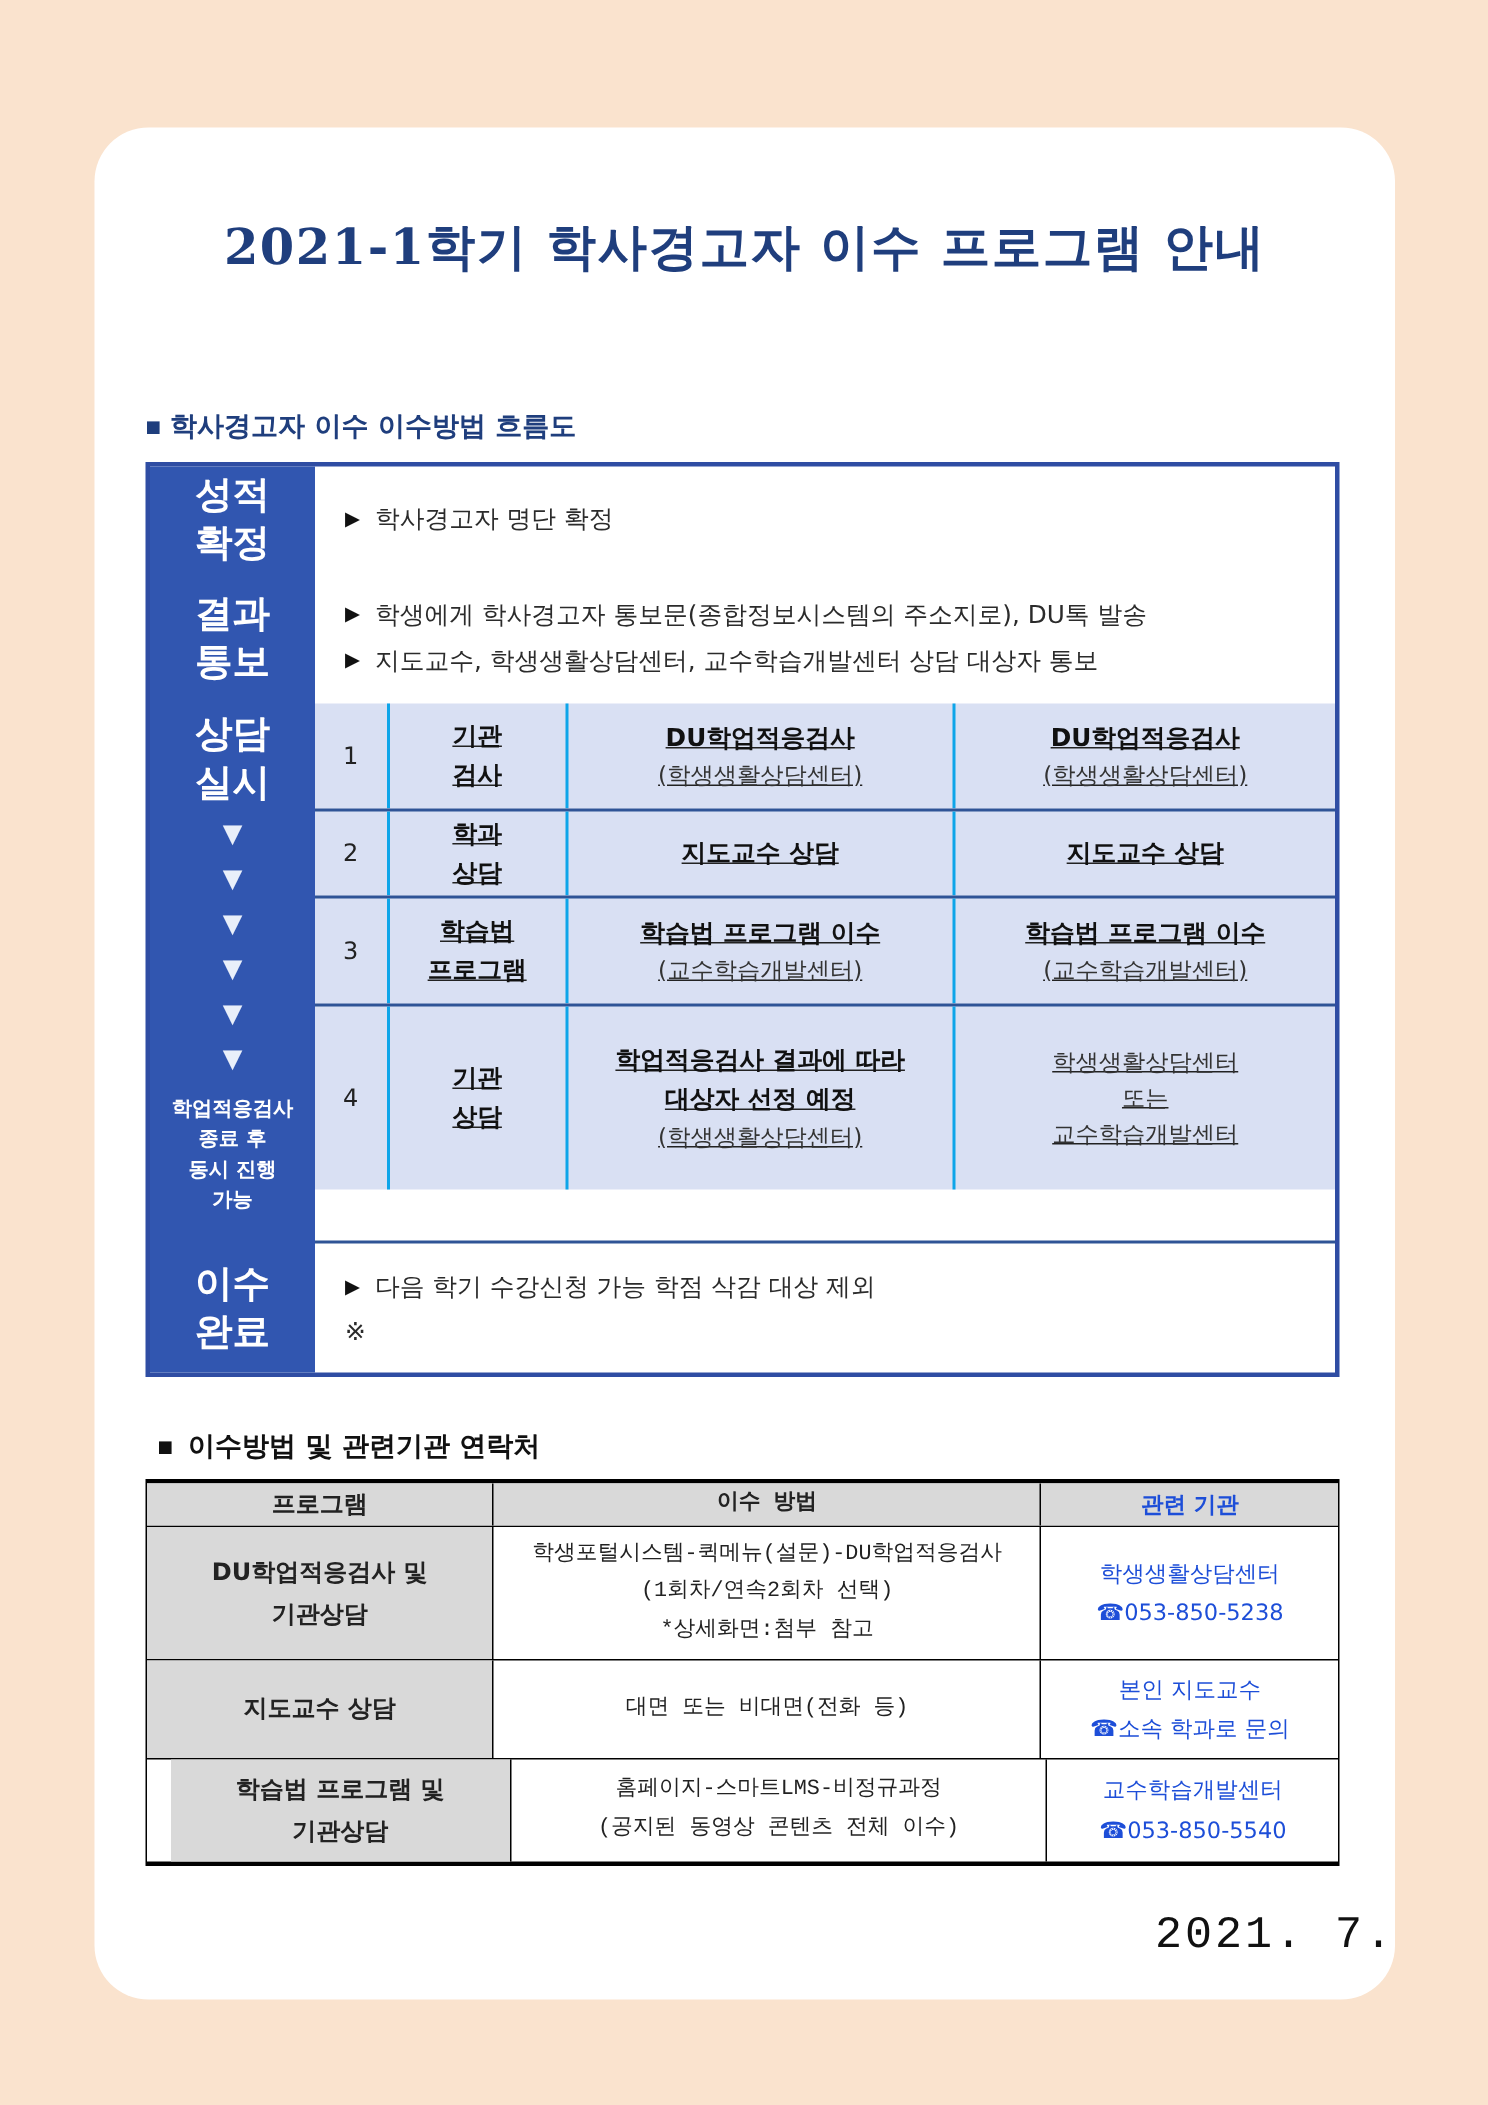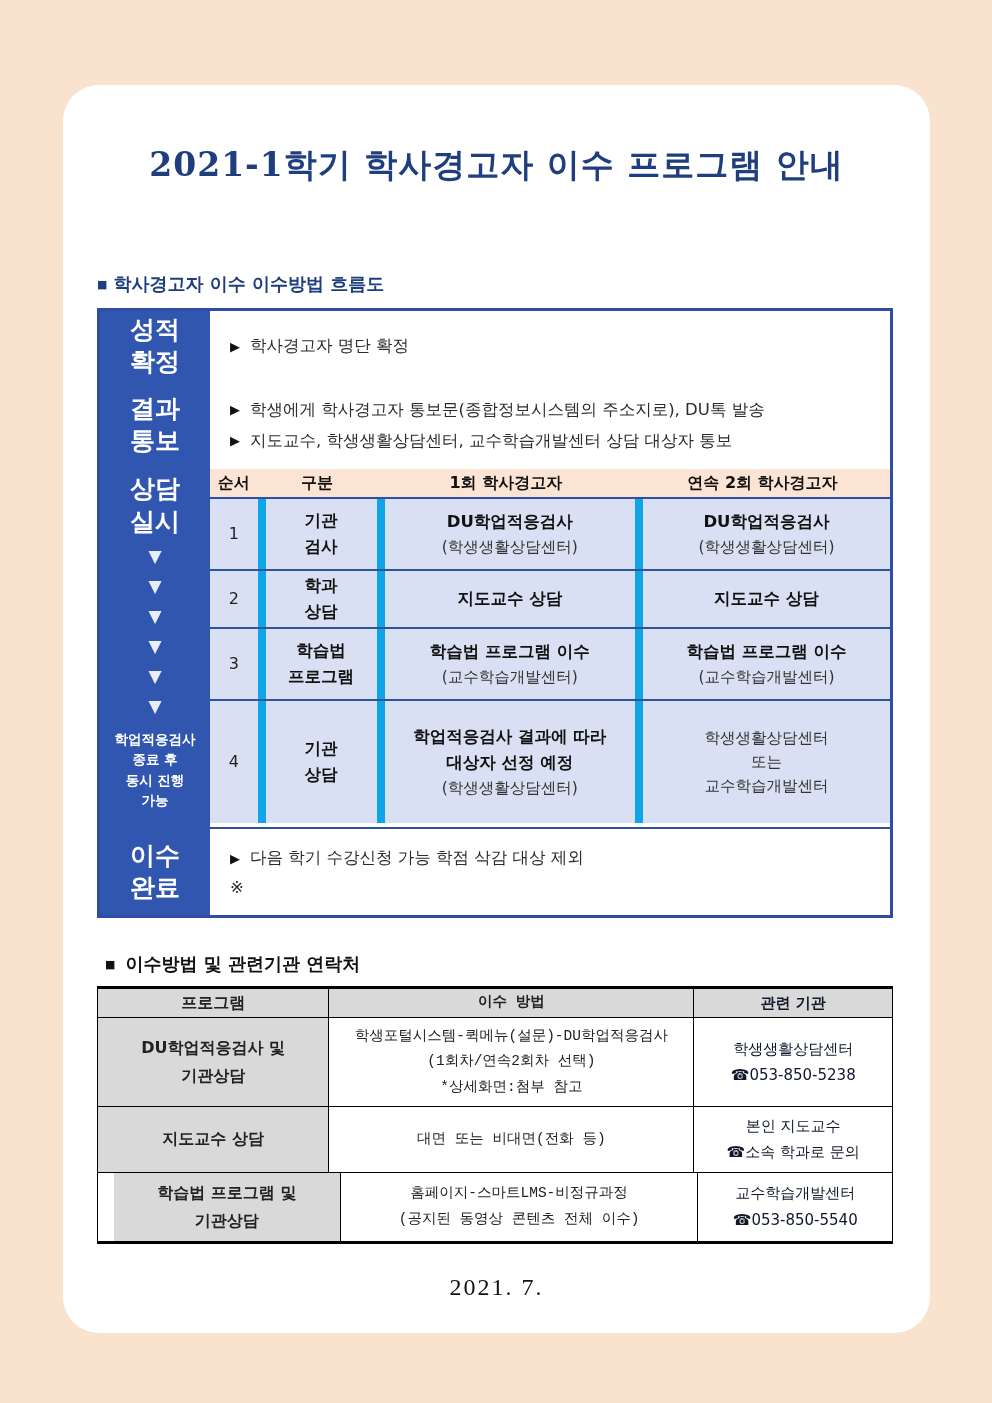--- a/index.html
+++ b/index.html
@@ -62,44 +62,44 @@
     border-bottom:2px solid #2F4DA3;
   }
   .it-row { display:flex; background:#D9E0F3; flex:0 0 auto; }
   .it-row + .it-row { border-top:2px solid #2F5496; }
   .itr1 { height:70px; } .itr2 { height:58px; } .itr3 { height:72px; } .itr4 { height:124px; }
   .cell { display:flex; flex-direction:column; align-items:center; justify-content:center; text-align:center; line-height:1.55; }
   .c-no  { width:7%; }
   .c-cat { width:17.5%; }
   .c-a   { width:38%; }
   .c-b   { width:37.5%; }
-  .it-row .c-cat, .it-row .c-a, .it-row .c-b { border-left:8px solid #0ea5e9; }
+  .it-row .c-cat, .it-row .c-a, .it-row .c-b { border-left:2px solid #0ea5e9;text-decoration:underline; }
   .it-header .cell { border-left:none; }
   .cm { font-size:16.5px; font-weight:600; color:#111; }
   .cs { font-size:15.5px; color:#333; }
   .cn { font-size:16px; color:#222; }
   
   .ctable {
     margin:0 37px 0 34px; width:796px;
     border-top:3px solid #000; border-bottom:3px solid #000;
     border-left:1px solid #000; border-right:1px solid #000;
     font-size:15px;
   }
   .ct-row { display:flex; }
   .ct-row + .ct-row { border-top:1.5px solid #000; }
   .ct-cell { display:flex; flex-direction:column; justify-content:center; align-items:center; text-align:center; line-height:1.75; padding:6px 4px; }
   .ct-c1 { width:29%; background:#D9D9D9; font-weight:600; font-size:16px; }
   .ct-c2 { width:46%; border-left:1.5px solid #000; font-size:14.5px; color:#222;font-family:Liberation Mono, monospace; }
-  .ct-c3 { width:25%; border-left:1.5px solid #000; font-size:15px; color:#0f172a; }
+  .ct-c3 { width:25%; border-left:1.5px solid #000; font-size:15px; color:#1d4ed8; }
   .ct-head { height:28px; background:#D9D9D9; font-weight:600; font-size:16.5px; }
   .ct-head .ct-cell { padding:0; background:#D9D9D9; }
   .ctr1 { min-height:88px; } .ctr2 { min-height:53px; } .ctr3 { min-height:62px;padding-left:16px; }
   .date {
-    margin-top:30px; text-align:center;
-    font-family:Liberation Serif, serif; font-size:24px; color:#111;
+    margin-top:30px; text-align:right;
+    font-family:Liberation Mono, monospace; font-size:30px; color:#111;
     letter-spacing:2px;
   }
 </style>
 </head>
 <body>
 
 <div class="card">
 
   <h1 class="title">2021-1학기 학사경고자 이수 프로그램 안내</h1>
 
@@ -165,26 +165,20 @@
           <span class="b">▶</span>
           <span>학생에게 학사경고자 통보문(종합정보시스템의 주소지로), DU톡 발송</span>
         </div>
         <div class="bullet-line">
           <span class="b">▶</span>
           <span>지도교수, 학생생활상담센터, 교수학습개발센터 상담 대상자 통보</span>
         </div>
       </div>
 
       <div class="itable">
-        <div class="it-header">
-          <div class="cell c-no">순서</div>
-          <div class="cell c-cat">구분</div>
-          <div class="cell c-a">1회 학사경고자</div>
-          <div class="cell c-b">연속 2회 학사경고자</div>
-        </div>
 
         <div class="it-row itr1">
           <div class="cell c-no cn">1</div>
           <div class="cell c-cat">
             <div class="cm">기관</div>
             <div class="cm">검사</div>
           </div>
           <div class="cell c-a">
             <div class="cm">DU학업적응검사</div>
             <div class="cs">(학생생활상담센터)</div>

